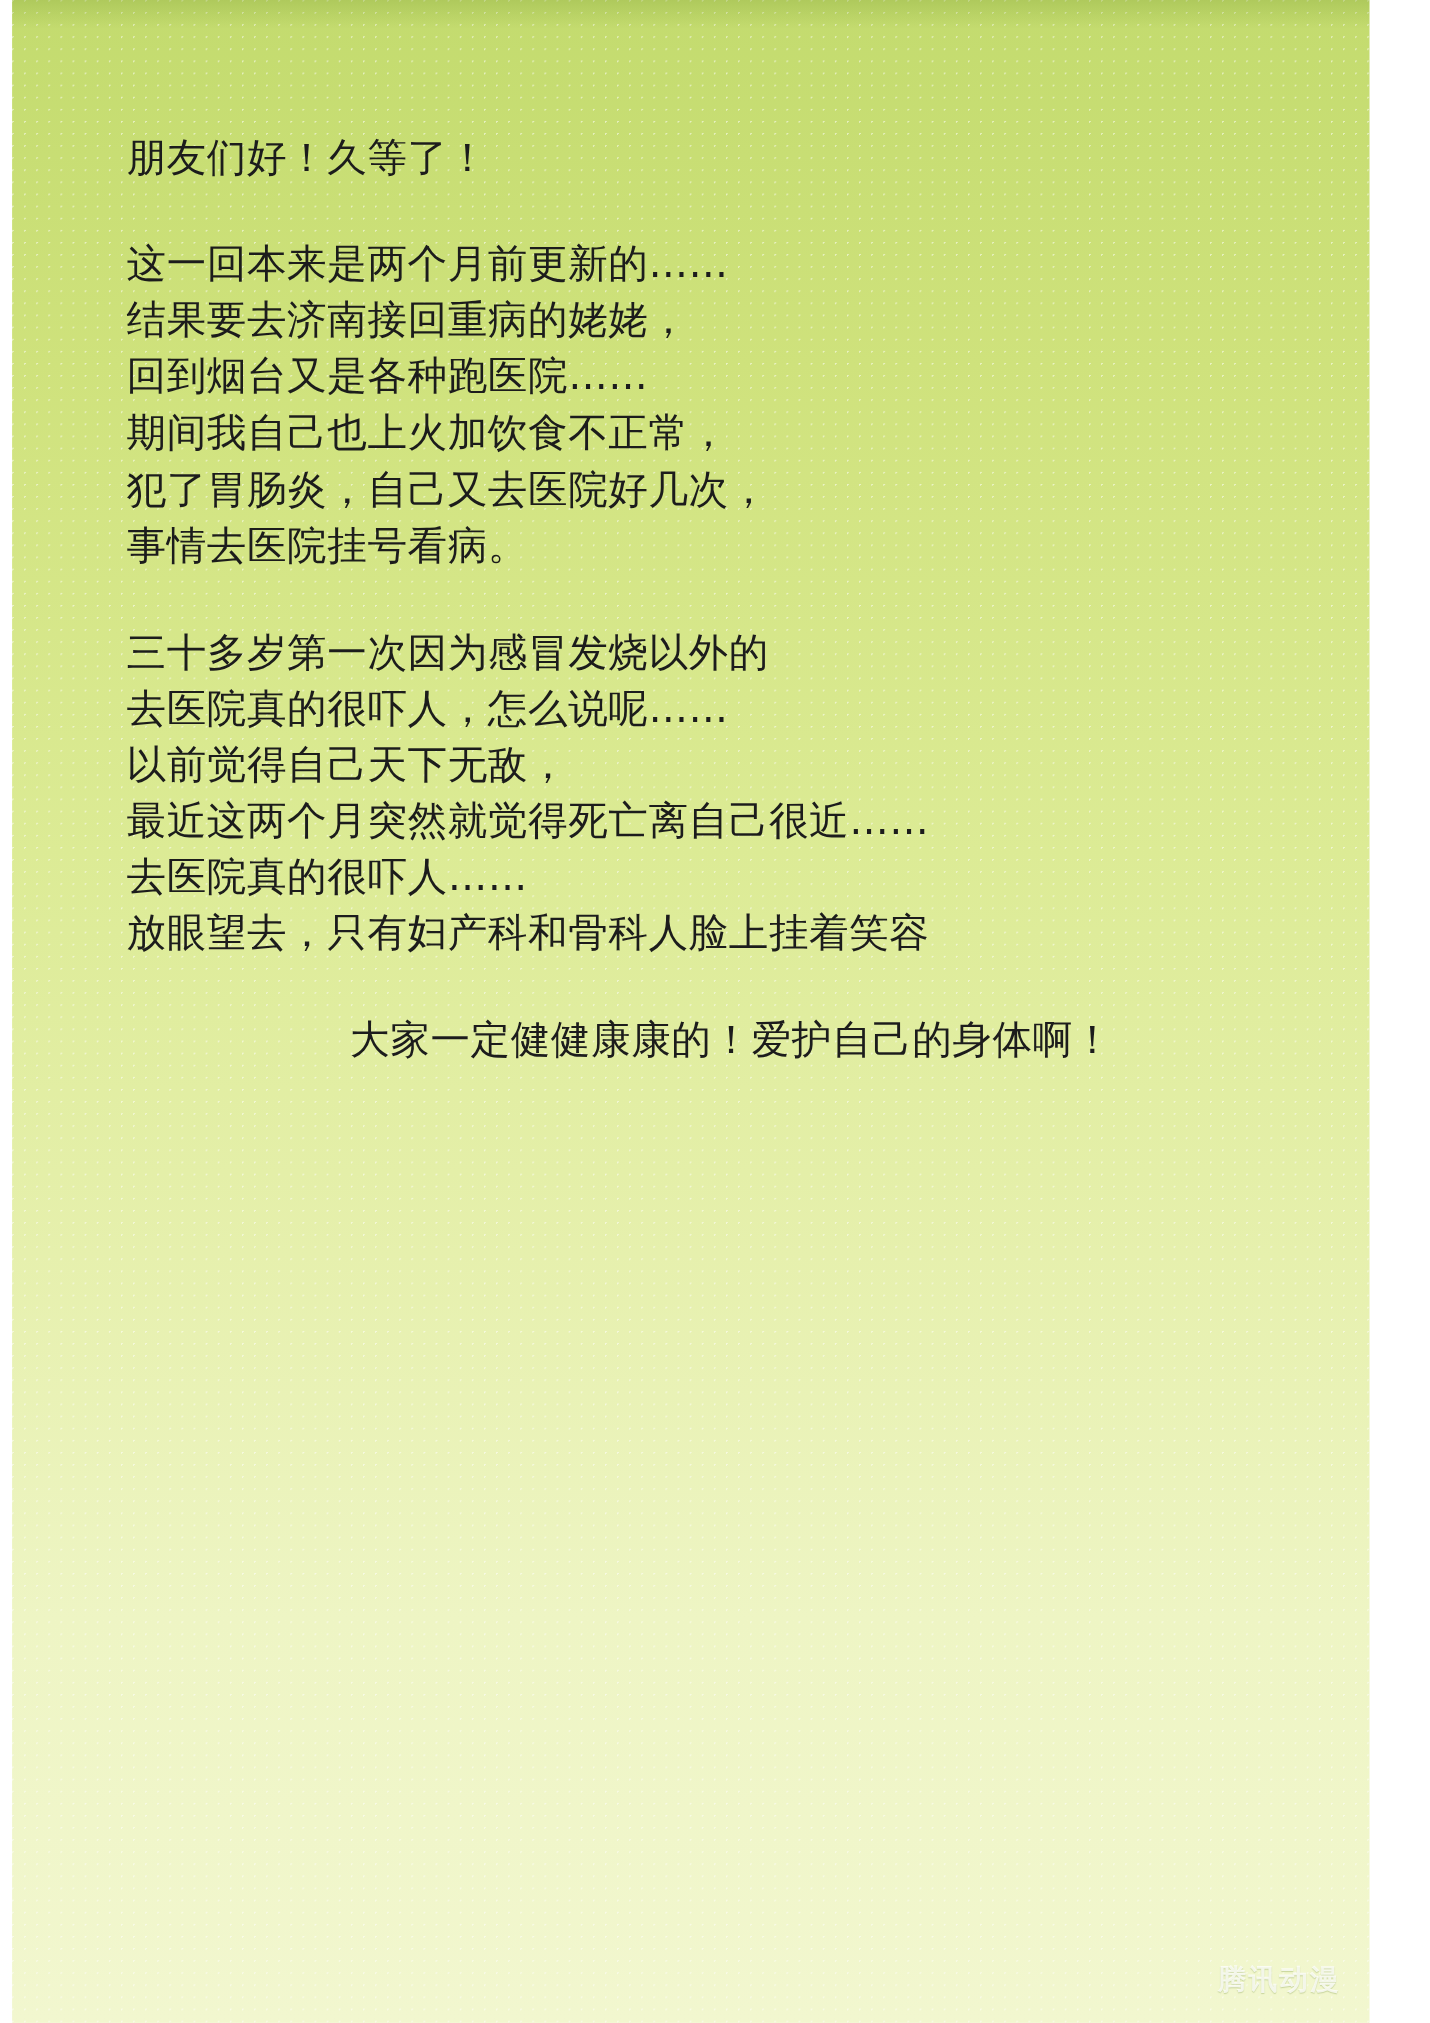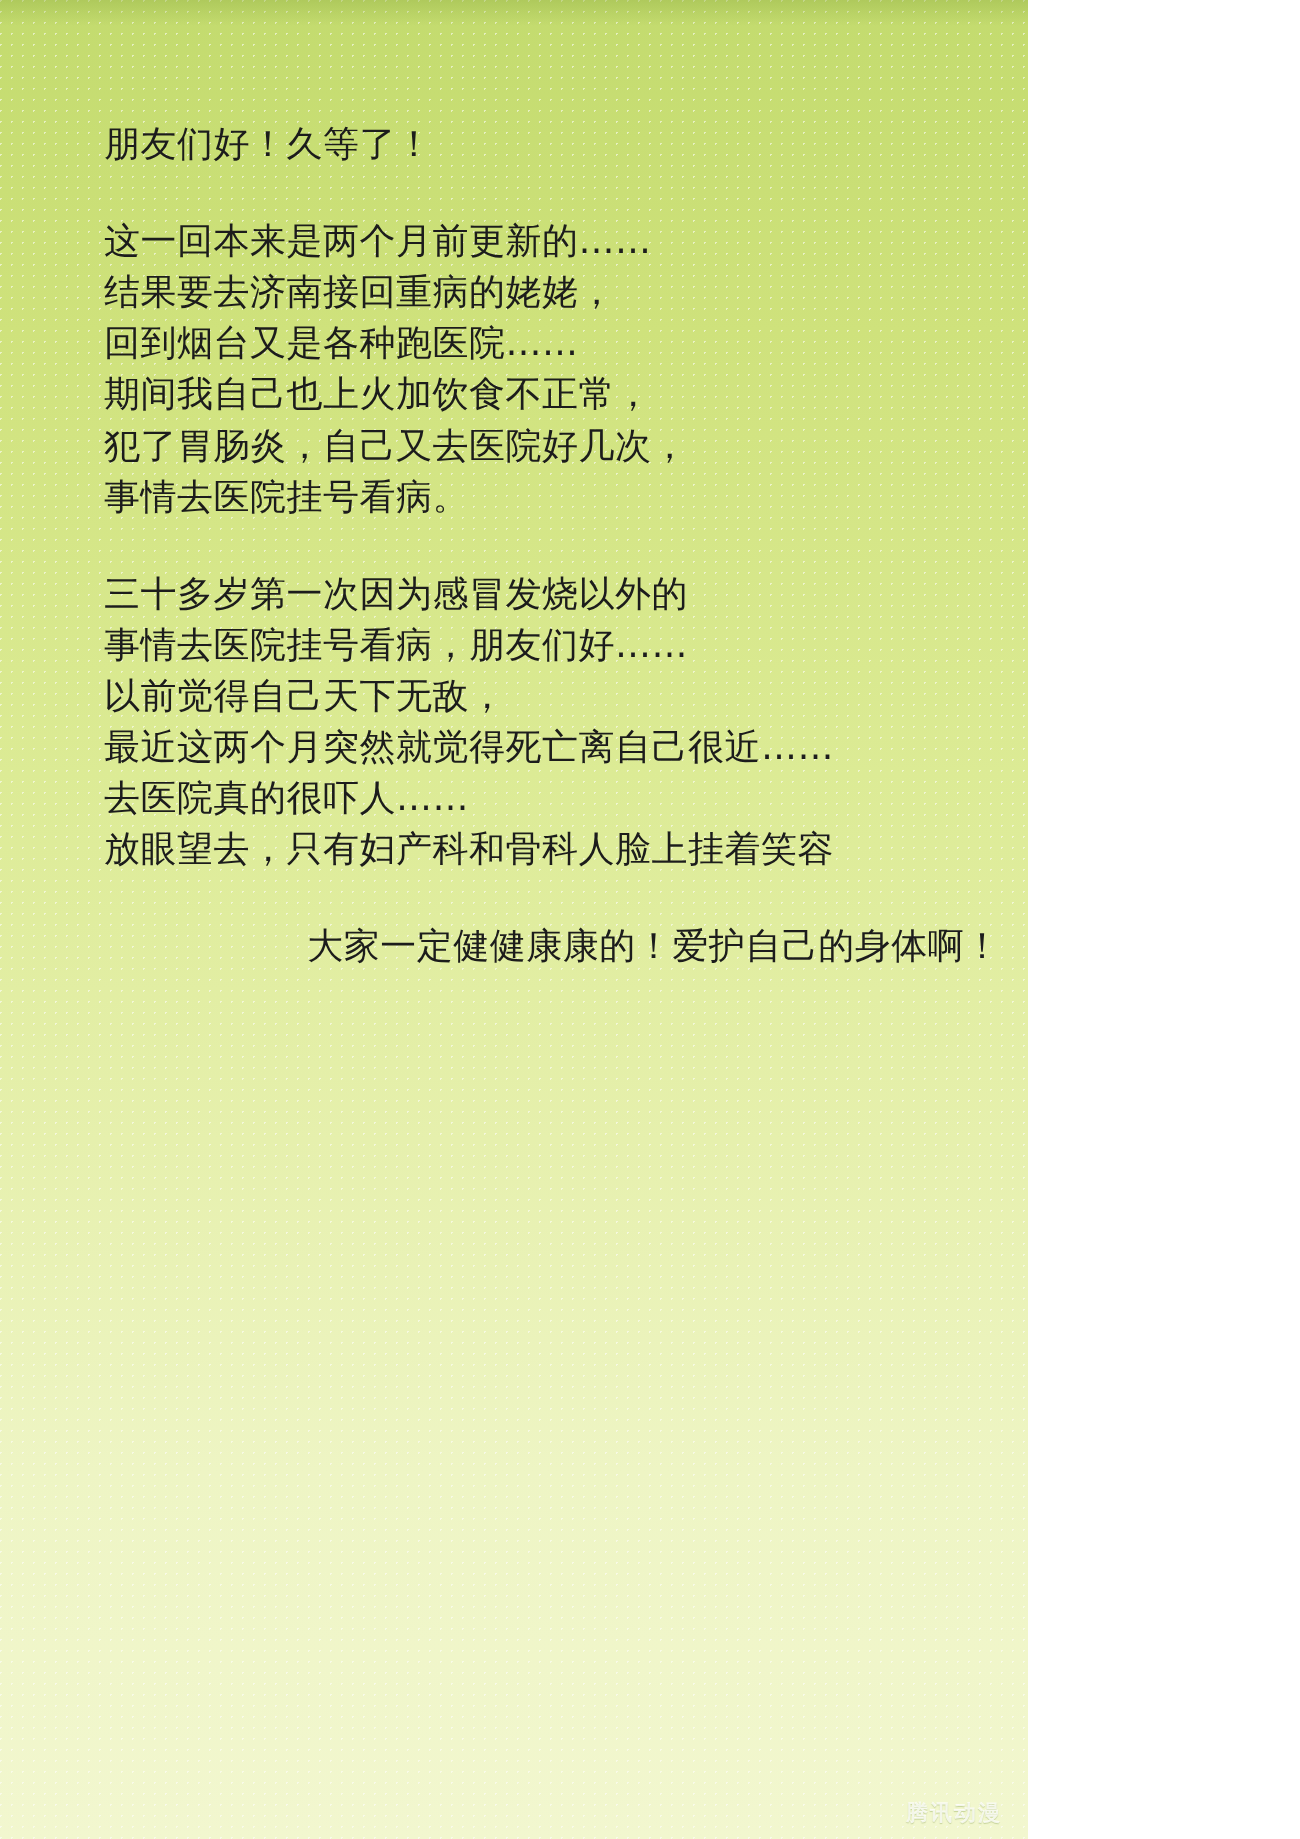--- a/index.html
+++ b/index.html
@@ -9,28 +9,29 @@
   body {
     width: 1300px;
     height: 1839px;
     font-family: "DejaVu Sans", "Liberation Sans", sans-serif;
     background: #ffffff;
     overflow: hidden;
   }
 
   .page {
     position: relative;
-    width: 1028px;
+    width: 1234px;
     height: 1839px;
     box-sizing: border-box;
     
     background:
       radial-gradient(circle at 0 0, rgba(255,255,255,0.55) 1.6px, rgba(255,255,255,0) 1.8px) 0 0 / 11px 11px,
       linear-gradient(to bottom, #c3db6e 0%, #cfe27c 18%, #dceb95 42%, #e6f0ad 62%, #eef5c4 80%, #f2f7cf 100%);
     overflow: hidden;
+    margin-left: 11px;
   }
 
   
   .page::before {
     content: "";
     position: absolute;
     left: 0; top: 0;
     width: 100%;
     height: 26px;
     background: linear-gradient(to bottom, rgba(150,180,70,0.45), rgba(150,180,70,0));
@@ -51,44 +52,44 @@
     line-height: 1.42;
     letter-spacing: 0.5px;
     white-space: pre-line;
     font-weight: 500;
   }
   .para:last-child { margin-bottom: 0; text-align: center; }
 
   .watermark {
     position: absolute;
     right: 26px;
-    bottom: 11px;
+    bottom: 22px;
     color: rgba(255,255,255,0.78);
-    font-size: 22px;
+    font-size: 26px;
     letter-spacing: 2px;
     font-weight: 700;
     text-shadow: 0 1px 1px rgba(120,150,60,0.35);
     user-select: none;
   }
 </style>
 </head>
 <body>
 
 <div class="page">
 
   <div class="text-block">
     <p class="para">朋友们好！久等了！</p>
     <p class="para">这一回本来是两个月前更新的……
 结果要去济南接回重病的姥姥，
 回到烟台又是各种跑医院……
 期间我自己也上火加饮食不正常，
 犯了胃肠炎，自己又去医院好几次，
 事情去医院挂号看病。</p>
     <p class="para">三十多岁第一次因为感冒发烧以外的
-事情去医院挂号看病，朋友们好……
+去医院真的很吓人，怎么说呢……
 以前觉得自己天下无敌，
 最近这两个月突然就觉得死亡离自己很近……
 去医院真的很吓人……
 放眼望去，只有妇产科和骨科人脸上挂着笑容</p>
     <p class="para">大家一定健健康康的！爱护自己的身体啊！</p>
   </div>
 
   <div class="watermark">腾讯动漫</div>
 
 </div>

